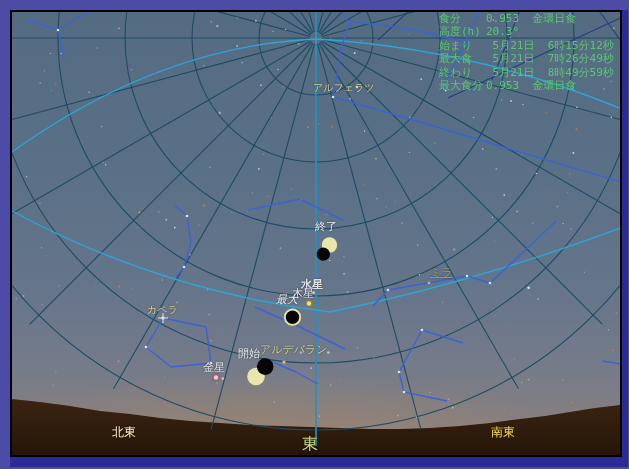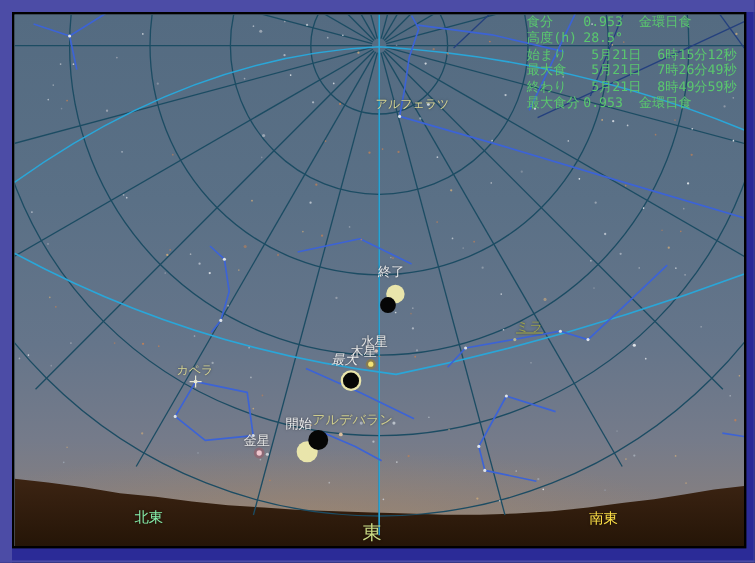--- a/index.html
+++ b/index.html
@@ -336,31 +336,31 @@
               <circle cx="329.5" cy="245" r="7.7" fill="#e9e5ab"></circle>
               <circle cx="323.3" cy="254.2" r="6.6" fill="#060606"></circle>
             </g>
           </g>
         </svg>
       <div class="overlay" id="overlay">
           <div class="skylabel " style="left: 301px; top: 71px; color: rgb(214, 212, 147); font-size: 10px; line-height: 10px;">アルフェラツ</div>
           <div class="skylabel " style="left: 135px; top: 293px; color: rgb(214, 212, 147); font-size: 10px; line-height: 10px;">カペラ</div>
           <div class="skylabel " style="left: 418px; top: 256px; color: rgb(154, 160, 78); font-size: 11px; line-height: 10px; text-decoration: underline;">ミラ</div>
           <div class="skylabel " style="left: 248px; top: 333px; color: rgb(207, 205, 141); font-size: 11px; line-height: 10px;">アルデバラン</div>
-          <div class="skylabel planetlabel" style="left: 289px; top: 267px;">水星</div>
+          <div class="skylabel planetlabel" style="left: 289px; top: 267px; font-weight: bold;">水星</div>
           <div class="skylabel planetlabel" style="left: 280px; top: 276px;">木星</div>
           <div class="skylabel planetlabel" style="left: 191px; top: 350px;">金星</div>
           <div class="skylabel phaselabel" style="left: 226px; top: 336px;">開始</div>
           <div class="skylabel phaselabel" style="left: 264px; top: 282px; font-style: italic;">最大</div>
           <div class="skylabel phaselabel" style="left: 303px; top: 209px;">終了</div>
-          <div class="skylabel dirlabel" style="left: 100px; top: 414px; color: #86efac; font-size: 12px; line-height: 12px; font-family: Liberation Mono, monospace;">北東</div>
+          <div class="skylabel dirlabel" style="left: 100px; top: 414px; color: #fef9c3; font-size: 12px; line-height: 12px;">北東</div>
           <div class="skylabel dirlabel" style="left: 290px; top: 424px; color: rgb(204, 220, 134); font-size: 16px; line-height: 16px;">東</div>
           <div class="skylabel dirlabel" style="left: 479px; top: 414px; color: #fde047; font-size: 12px; line-height: 12px;">南東</div>
           <div class="inforow" style="left: 396px; top: 1px; color: rgb(90, 200, 110);"><span class="lab">食分</span><span class="val" style="left: 78px;">0.953  金環日食</span></div>
-          <div class="inforow" style="left: 396px; top: 14.4px; color: rgb(90, 200, 110);"><span class="lab">高度(h)</span><span class="val" style="left: 78px;">28.5°</span></div>
+          <div class="inforow" style="left: 396px; top: 14.4px; color: rgb(90, 200, 110);"><span class="lab">高度(h)</span><span class="val" style="left: 78px;">20.3°</span></div>
           <div class="inforow" style="left: 396px; top: 27.8px; color: rgb(90, 200, 110);"><span class="lab">始まり</span><span class="val" style="left: 78px;"> 5月21日  6時15分12秒</span></div>
           <div class="inforow" style="left: 396px; top: 41.2px; color: rgb(90, 200, 110);"><span class="lab">最大食</span><span class="val" style="left: 78px;"> 5月21日  7時26分49秒</span></div>
           <div class="inforow" style="left: 396px; top: 54.6px; color: rgb(90, 200, 110);"><span class="lab">終わり</span><span class="val" style="left: 78px;"> 5月21日  8時49分59秒</span></div>
           <div class="inforow" style="left: 396px; top: 68px; color: rgb(90, 200, 110);"><span class="lab">最大食分</span><span class="val" style="left: 78px;">0.953  金環日食</span></div>
         </div>
     </div>
   </div>
 </div>
 
 </body></html>

